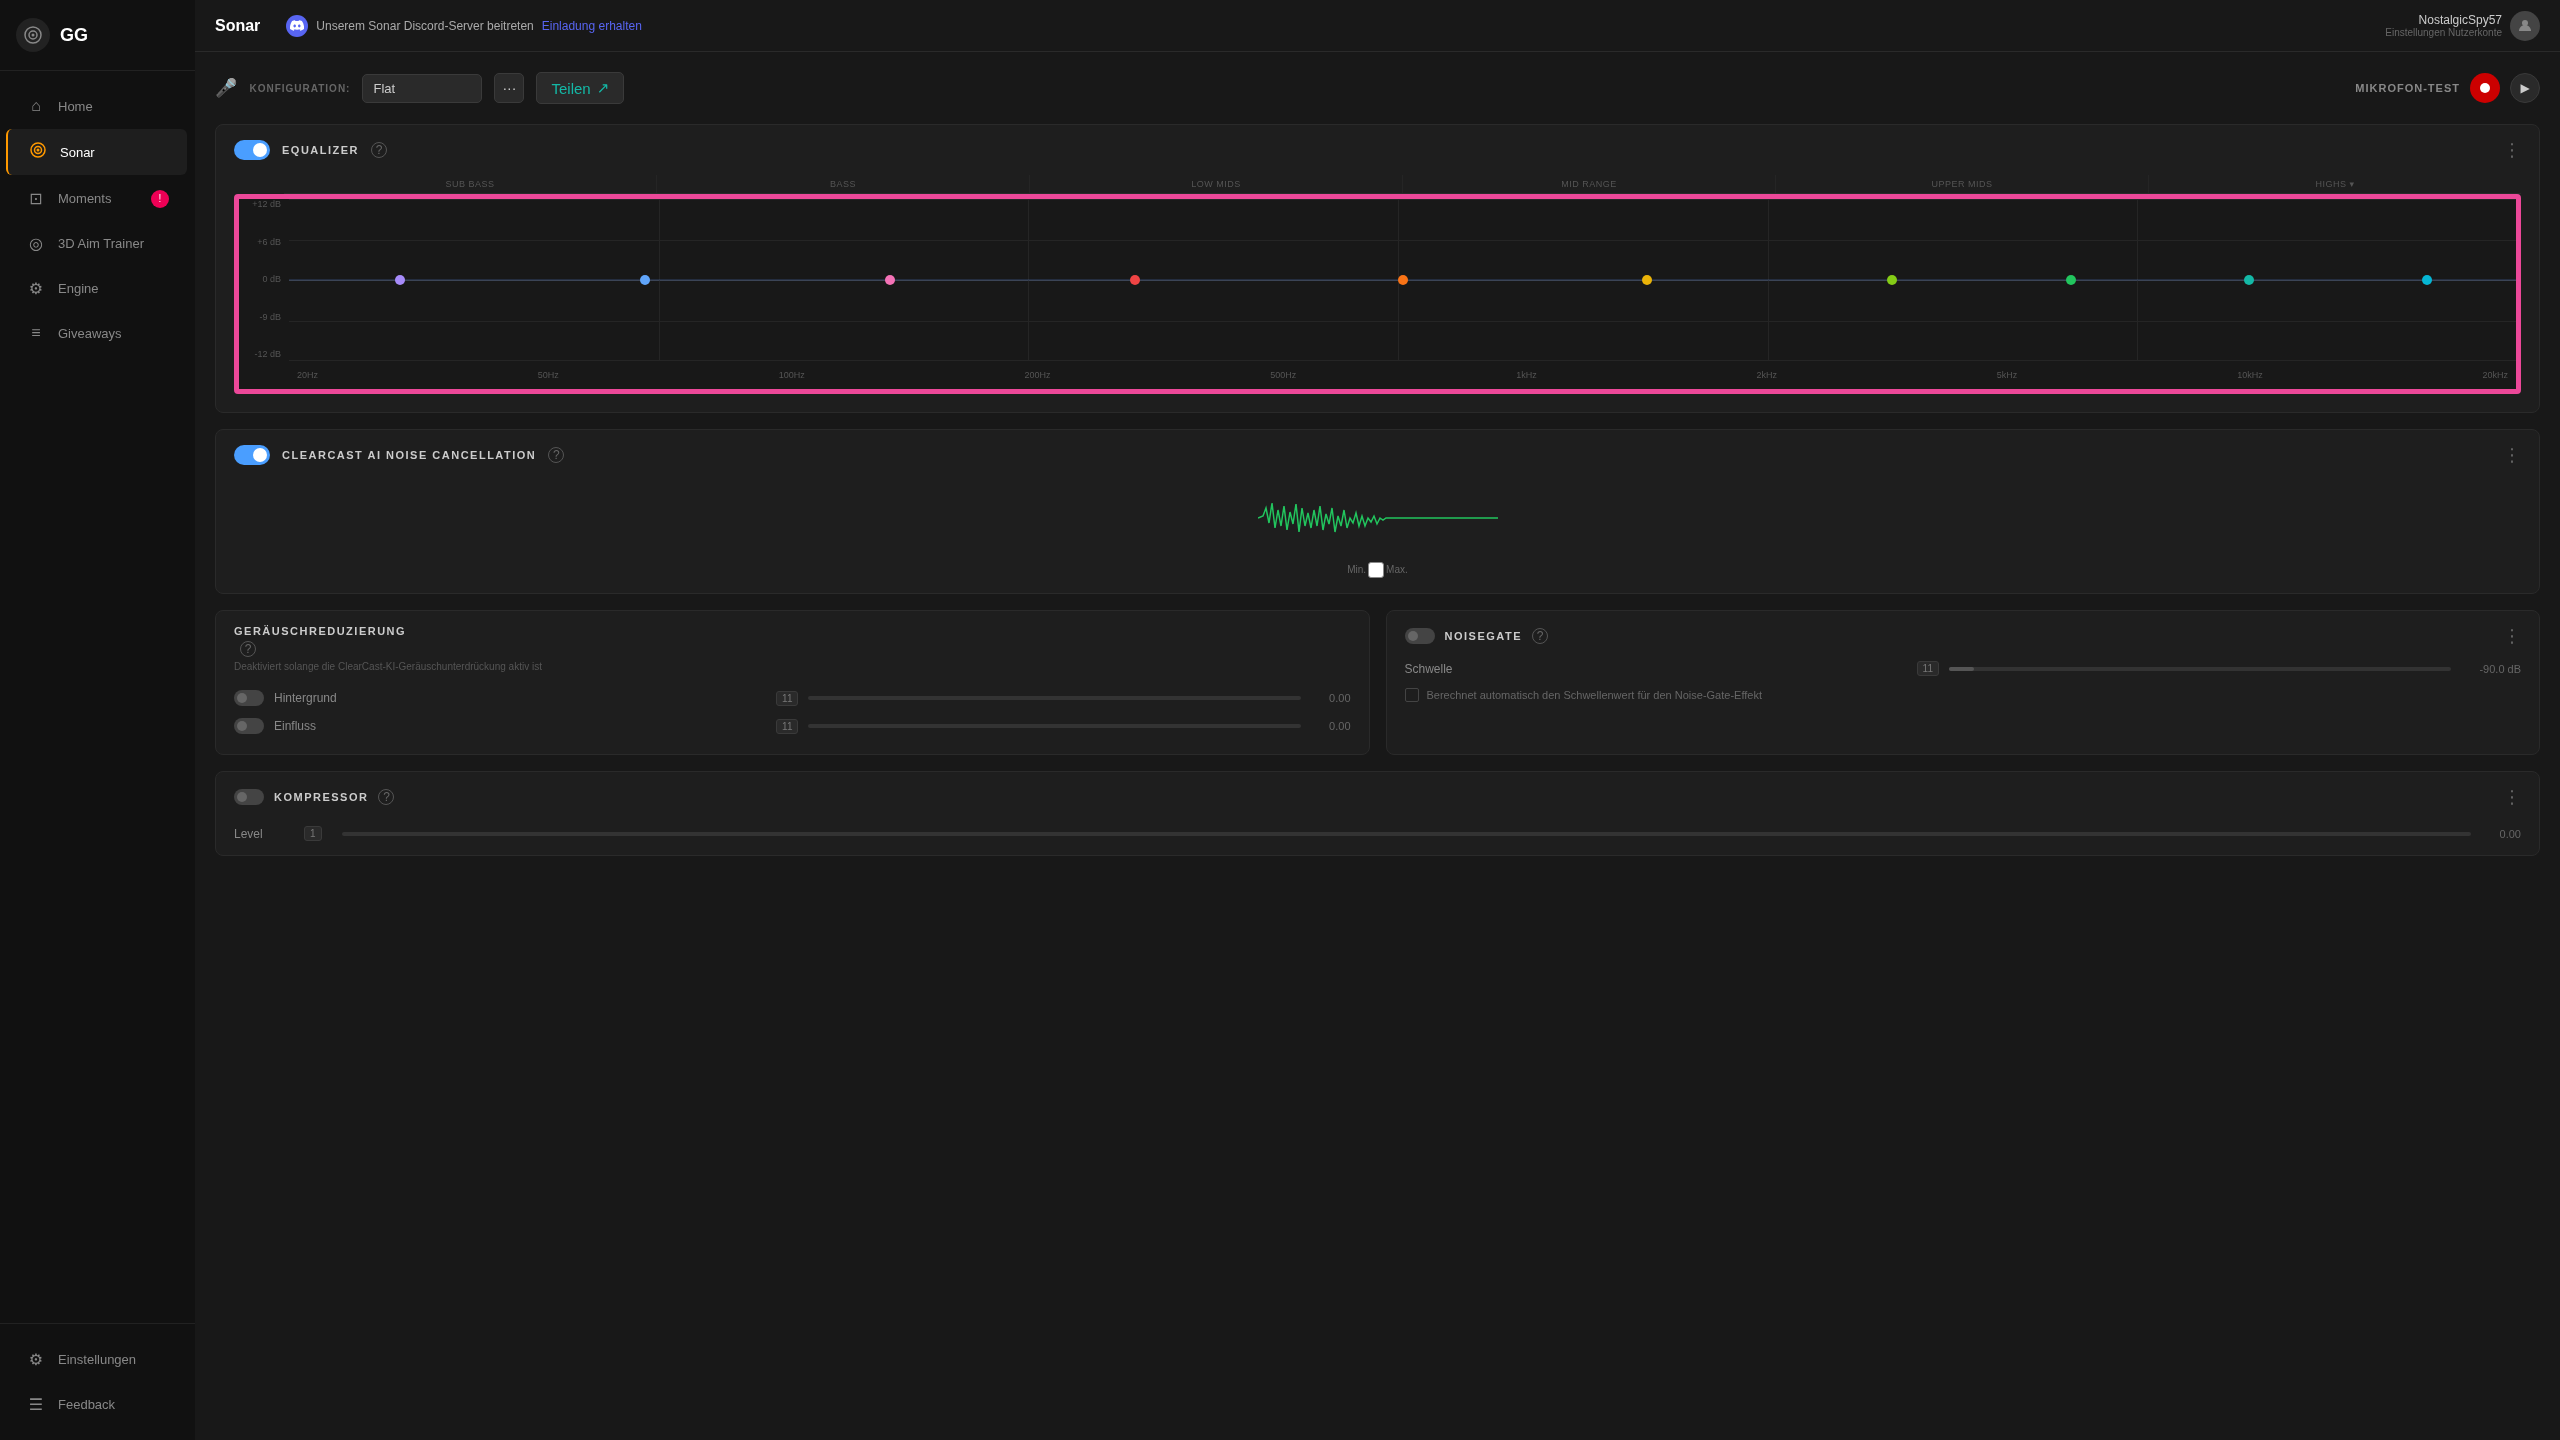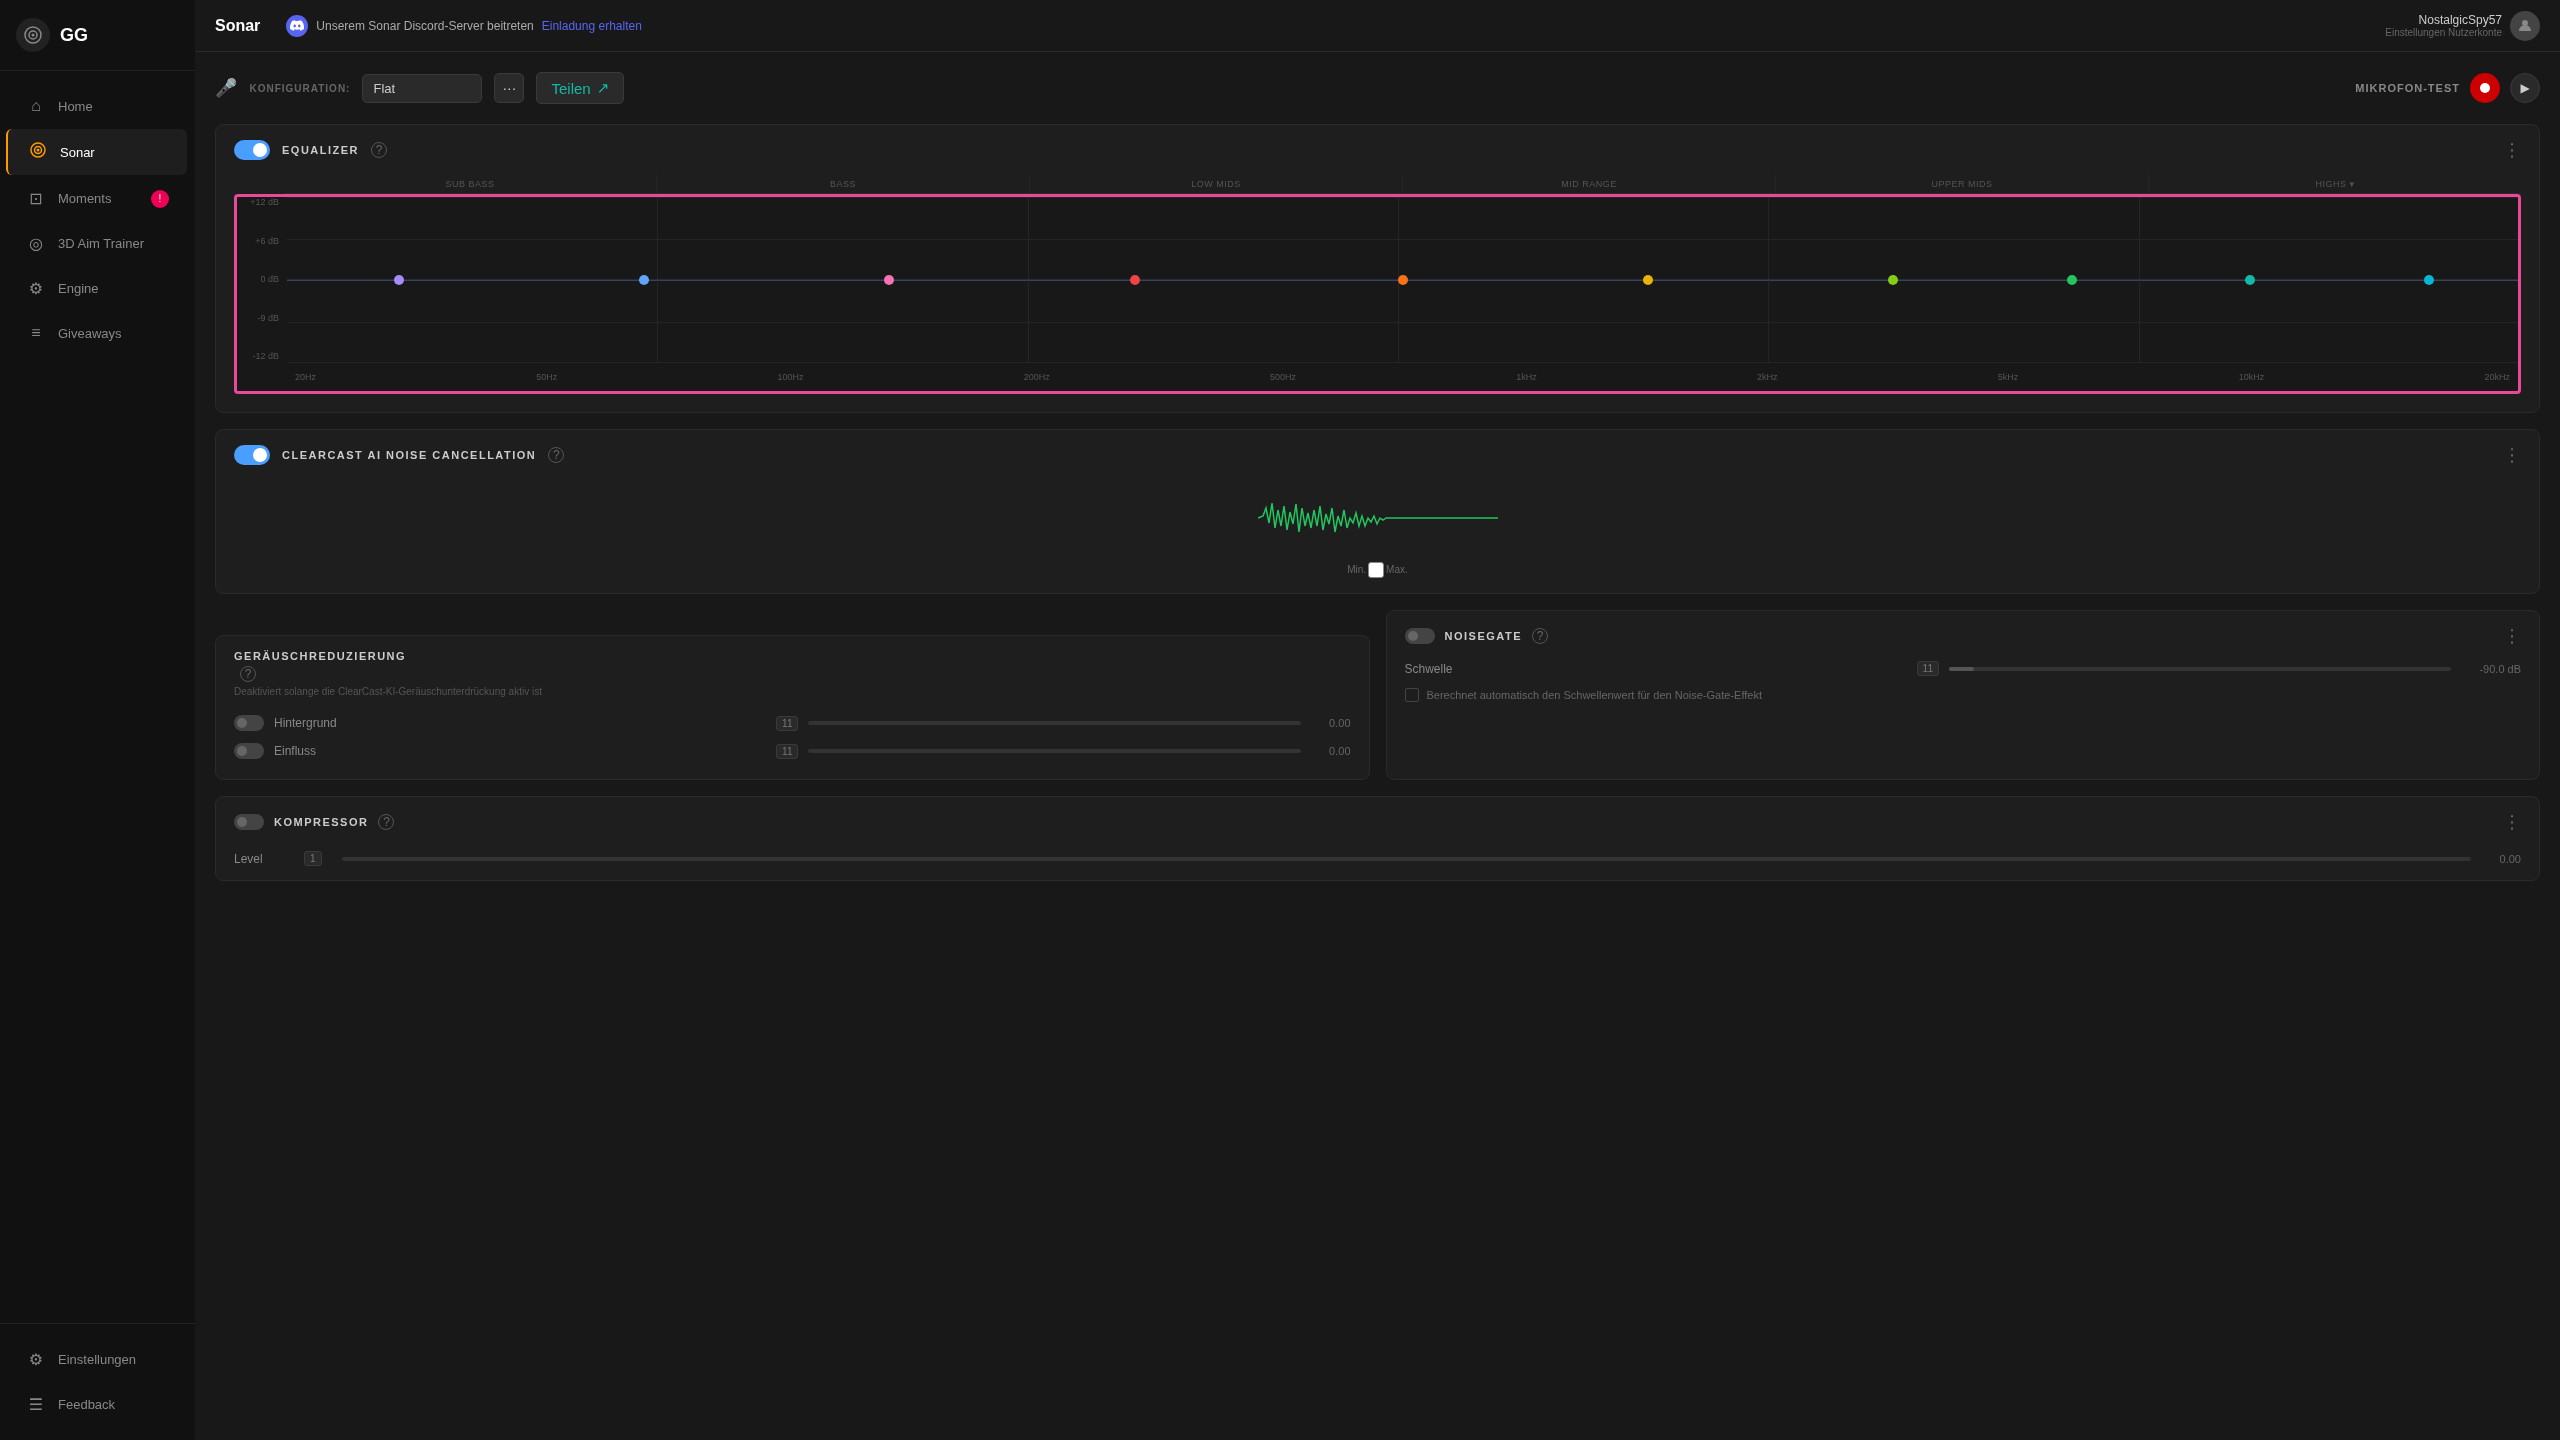--- a/index.html
+++ b/index.html
@@ -372,21 +372,21 @@
     }
 
     
     .eq-container {
       padding: 0 18px 18px;
     }
     .eq-graph {
       position: relative;
       height: 230px;
       background: #181818;
-      border: 3px solid #ec4899;
+      border: 5px solid #ec4899;
       border-radius: 4px;
       overflow: hidden;
     }
     .eq-db-labels {
       position: absolute;
       left: 0; top: 0; bottom: 30px;
       width: 50px;
       display: flex;
       flex-direction: column;
       justify-content: space-between;
@@ -473,21 +473,21 @@
 
     
     .two-col {
       display: grid;
       grid-template-columns: 1fr 1fr;
       gap: 16px;
       margin-bottom: 16px;
     }
 
     
-    .noise-panel { background: #1e1e1e; border: 1px solid #2a2a2a; border-radius: 8px; padding: 14px 18px; margin-top: 25px; }
+    .noise-panel { background: #1e1e1e; border: 1px solid #2a2a2a; border-radius: 8px; padding: 14px 18px; }
     .noise-title { font-size: 11px; font-weight: 700; letter-spacing: 1.5px; color: #ccc; text-transform: uppercase; margin-bottom: 4px; }
     .noise-subtitle { font-size: 10px; color: #555; margin-bottom: 12px; }
     .noise-row {
       display: flex;
       align-items: center;
       gap: 10px;
       padding: 6px 0;
     }
     .noise-row-label { font-size: 12px; color: #888; flex: 1; }
     .noise-row-value { font-size: 11px; color: #666; width: 40px; text-align: right; }

